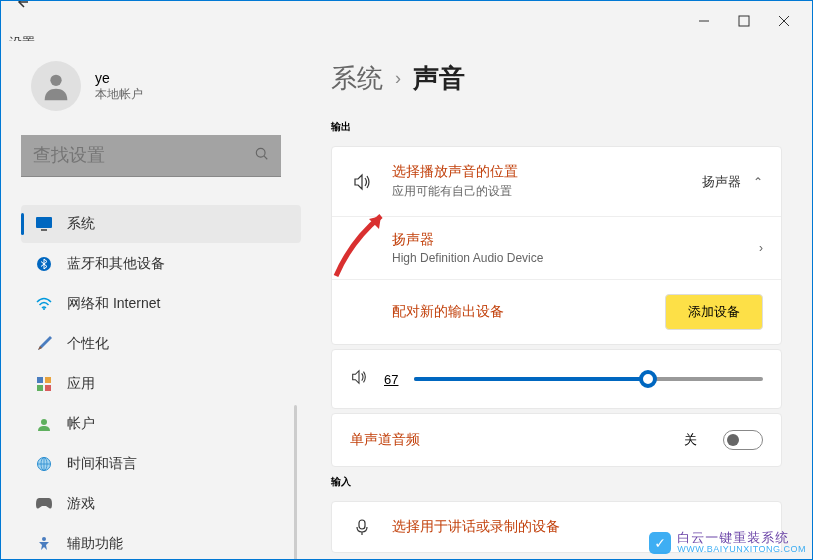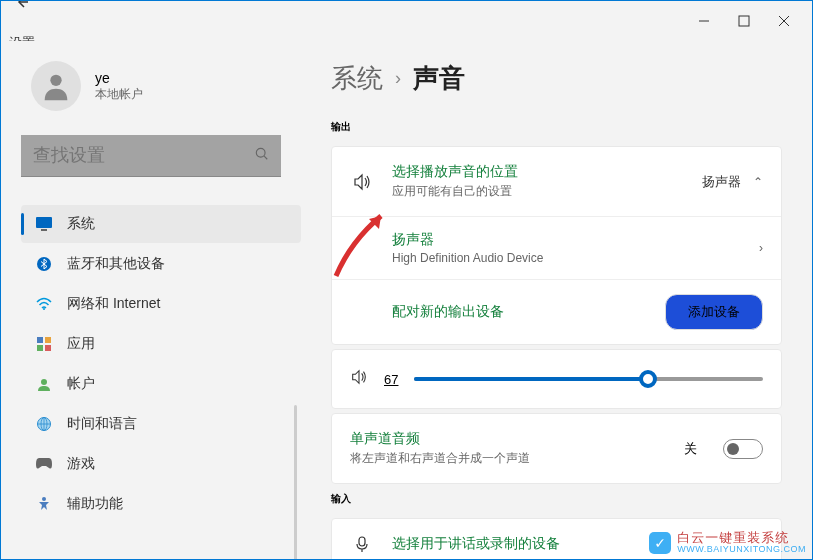--- a/index.html
+++ b/index.html
@@ -37,49 +37,49 @@
     .bc-item { font-size: 26px; color: #666; }
     .bc-sep { font-size: 18px; color: #888; }
     .bc-current { font-size: 26px; font-weight: 600; color: #222; }
     
     .section-label { font-size: 10px; font-weight: 600; margin-bottom: 12px; margin-top: 8px; }
     
     .card { background: #fff; border: 1px solid #e8e8e8; border-radius: 4px; margin-bottom: 4px; }
     .card-row { display: flex; align-items: center; padding: 16px 18px; gap: 18px; }
     .card-icon { width: 24px; display: flex; align-items: center; justify-content: center; color: #555; }
     .card-text { flex: 1; }
-    .card-title { font-size: 14px; color: #15803d; }
+    .card-title { font-size: 14px; color: #c2410c; }
     .card-sub { font-size: 12px; color: #666; margin-top: 2px; }
     .card-action { font-size: 13px; color: #333; display: flex; align-items: center; gap: 12px; }
     .chevron { color: #666; font-size: 12px; }
     
     .sub-row { padding: 14px 18px 14px 60px; display: flex; align-items: center; border-top: 1px solid #eee; gap: 16px; }
     .sub-text { flex: 1; }
-    .add-btn { padding: 8px 22px; background: #1d4ed8; border: 1px solid #ddd; border-radius: 12px; cursor: pointer; font-size: 13px; margin-left: 40px; }
+    .add-btn { padding: 8px 22px; background: #fde047; border: 1px solid #ddd; border-radius: 4px; cursor: pointer; font-size: 13px; margin-left: 40px; }
     
     .volume-row { display: flex; align-items: center; padding: 18px; gap: 16px; }
     .vol-label { font-size: 14px; width: 150px; }
     .vol-icon { color: #555; }
     .vol-value { font-size: 13px; text-decoration: underline; }
     .slider { flex: 1; position: relative; height: 4px; background: #999; border-radius: 2px; }
     .slider-fill { position: absolute; left: 0; top: 0; height: 100%; width: 67%; background: #0067c0; border-radius: 2px; }
     .slider-thumb { position: absolute; left: 67%; top: 50%; transform: translate(-50%, -50%); width: 18px; height: 18px; border-radius: 50%; background: #fff; border: 4px solid #0067c0; }
     
     .toggle-row { display: flex; align-items: center; padding: 16px 18px; gap: 16px; }
     .toggle-text { flex: 1; }
     .toggle-label { font-size: 13px; margin-right: 10px; }
     .toggle { width: 40px; height: 20px; background: #fff; border: 1px solid #888; border-radius: 10px; position: relative; cursor: pointer; }
     .toggle-knob { position: absolute; left: 3px; top: 3px; width: 12px; height: 12px; background: #666; border-radius: 50%; }
     
     .arrow-annotation { position: absolute; left: 330px; top: 200px; pointer-events: none; }
     
     .watermark { position: absolute; right: 6px; bottom: 4px; display: flex; align-items: center; gap: 6px; font-size: 11px; color: #888; opacity: 0.85; }
     .wm-logo { width: 22px; height: 22px; background: #1da1f2; border-radius: 5px; display: flex; align-items: center; justify-content: center; color: #fff; font-size: 14px; }
     .wm-text { display: flex; flex-direction: column; line-height: 1.1; }
-    .wm-main { font-size: 13px; color: #b91c1c; letter-spacing: 1px; }
+    .wm-main { font-size: 13px; color: #4c1d95; letter-spacing: 1px; }
     .wm-url { font-size: 9px; color: #1da1f2; letter-spacing: 0.5px; }
   </style>
 </head>
 <body>
 
 <div class="titlebar">
   <div class="titlebar-left">
     <div class="back-btn">
       <svg width="16" height="16" viewBox="0 0 16 16">
           <path d="M10 3 L5 8 L10 13" stroke="#333" stroke-width="1.5" fill="none"></path>
@@ -155,20 +155,29 @@
         <span class="nav-icon">
             <svg width="16" height="14" viewBox="0 0 16 14">
               <path d="M1 5 Q8 -2 15 5 M3.5 8 Q8 3 12.5 8 M6 11 Q8 9 10 11" stroke="#0099dd" stroke-width="1.5" fill="none"></path>
               <circle cx="8" cy="12" r="1" fill="#0099dd"></circle>
             </svg>
           </span>
         <span>网络和 Internet</span>
       </div>
       <div class="nav-item">
         <span class="nav-icon">
+            <svg width="16" height="16" viewBox="0 0 16 16">
+              <path d="M2 14 L4 10 L14 0 L16 2 L6 12 Z" fill="#4a7dbf"></path>
+              <path d="M2 14 L4 10 L6 12 Z" fill="#8a5a3c"></path>
+            </svg>
+          </span>
+        <span>个性化</span>
+      </div>
+      <div class="nav-item">
+        <span class="nav-icon">
             <svg width="14" height="14" viewBox="0 0 14 14">
               <rect x="0" y="0" width="6" height="6" fill="#4a7dbf"></rect>
               <rect x="8" y="0" width="6" height="6" fill="#e8a33d"></rect>
               <rect x="0" y="8" width="6" height="6" fill="#5fb05f"></rect>
               <rect x="8" y="8" width="6" height="6" fill="#d85c5c"></rect>
             </svg>
           </span>
         <span>应用</span>
       </div>
       <div class="nav-item">
@@ -265,21 +274,20 @@
           <div class="slider-fill"></div>
           <div class="slider-thumb"></div>
         </div>
       </div>
     </div>
 
     <div class="card">
       <div class="toggle-row">
         <div class="toggle-text">
           <div class="card-title">单声道音频</div>
-          <div class="card-sub">将左声道和右声道合并成一个声道</div>
         </div>
         <span class="toggle-label">关</span>
         <div class="toggle">
           <div class="toggle-knob"></div>
         </div>
       </div>
     </div>
 
     <div class="section-label">输入</div>
 

